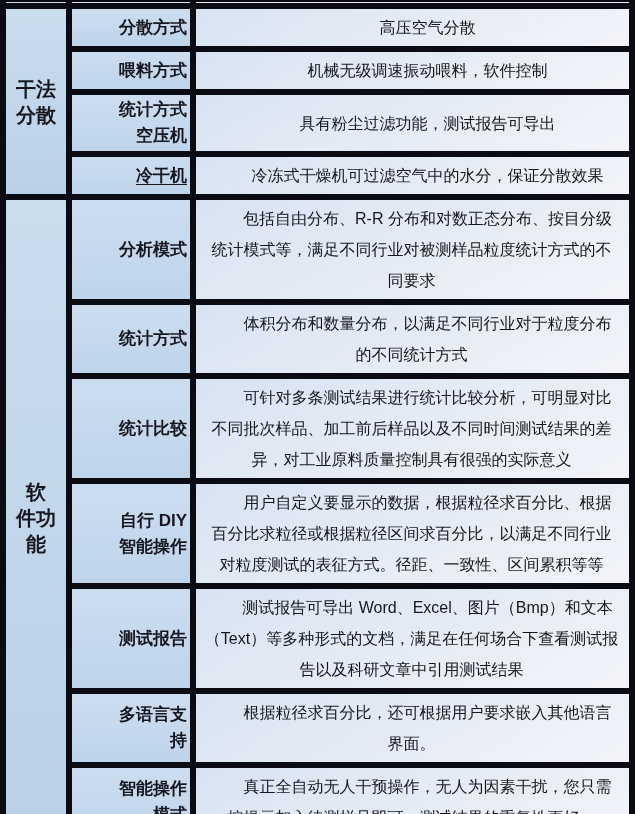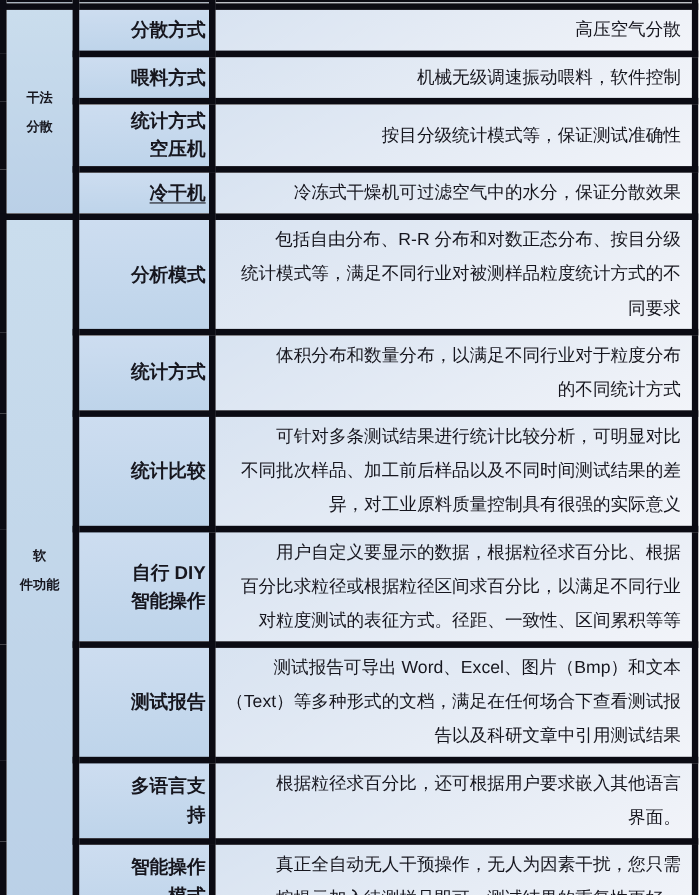--- a/index.html
+++ b/index.html
@@ -22,21 +22,21 @@
     height:5px;
     padding:0;
   }
   .sliver .s1{background:#cfdbe9;}
   .sliver .s2{background:#d6e0ec;}
   .sliver .s3{background:#eaeef4;}
   
   .side{
     background:linear-gradient(#cadded,#bad0e7);
     font-weight:bold;
-    font-size:12px;
+    font-size:20px;
     line-height:26px;
     text-align:center;
     white-space:pre-line;
     padding:0 2px;
   }
   
   .label{
     background:linear-gradient(#cdddf0,#bed4ea);
     font-weight:bold;
     font-size:17px;
@@ -44,21 +44,21 @@
     text-align:right;
     text-indent:1.9em;
     white-space:pre-line;
     padding:2px 3px 2px 5px;
   }
   
   .desc{
     background:linear-gradient(150deg,#d8e3f1 0%,#e6ecf5 55%,#f2f4f9 100%);
     font-size:16px;
     line-height:31px;
-    text-align:right;
+    text-align:center;
     text-indent:2em;
     padding:3px 10px 3px 8px;
   }
   .wavy{
     text-decoration-line:underline;
     text-decoration-style:wavy;
     text-decoration-color:#3c6fc4;
     text-decoration-thickness:1px;
     text-underline-offset:3px;
     text-decoration:underline;
@@ -87,21 +87,21 @@
     <td class="label" style="height:33px">分散方式</td>
     <td class="desc">高压空气分散</td>
   </tr>
   <tr>
     <td class="label" style="height:34px">喂料方式</td>
     <td class="desc">机械无级调速振动喂料，软件控制</td>
   </tr>
   <tr>
     <td class="label" style="height:50px">统计方式
 空压机</td>
-    <td class="desc">按目分级统计模式等，保证测试准确性</td>
+    <td class="desc">具有粉尘过滤功能，测试报告可导出</td>
   </tr>
   <tr>
     <td class="label" style="height:26px"><span class="wavy">冷干机</span></td>
     <td class="desc">冷冻式干燥机可过滤空气中的水分，保证分散效果</td>
   </tr>
 
   <tr>
     <td class="side" rowspan="7">软
 件功能</td>
     <td class="label" style="height:62px">分析模式</td>

